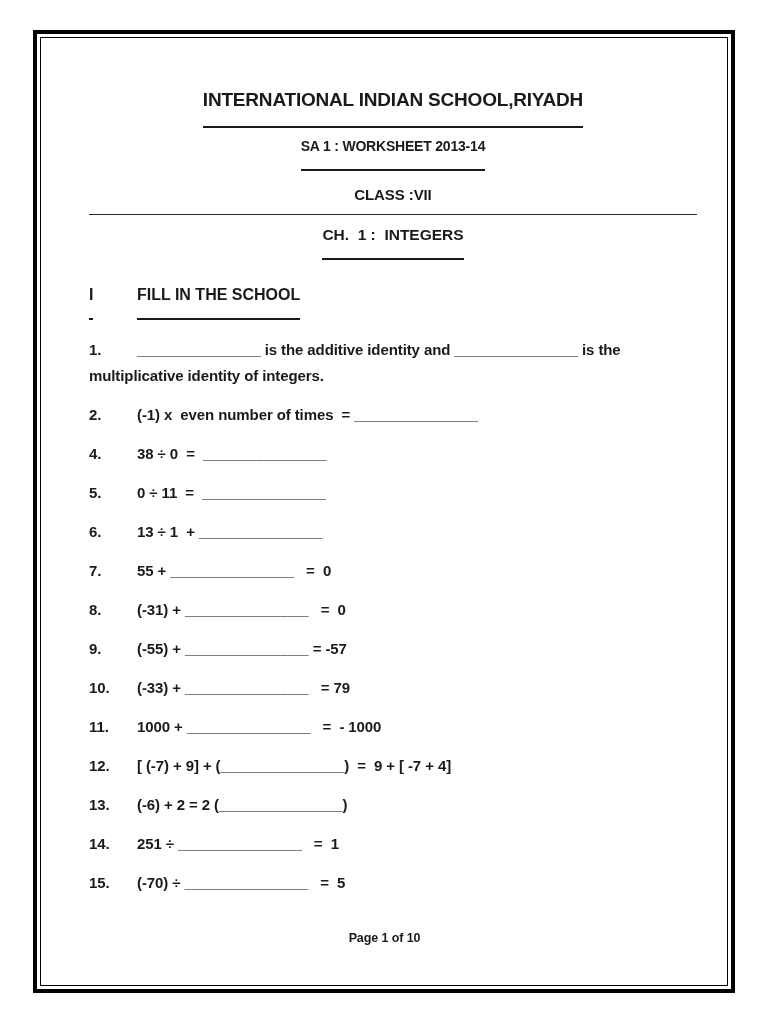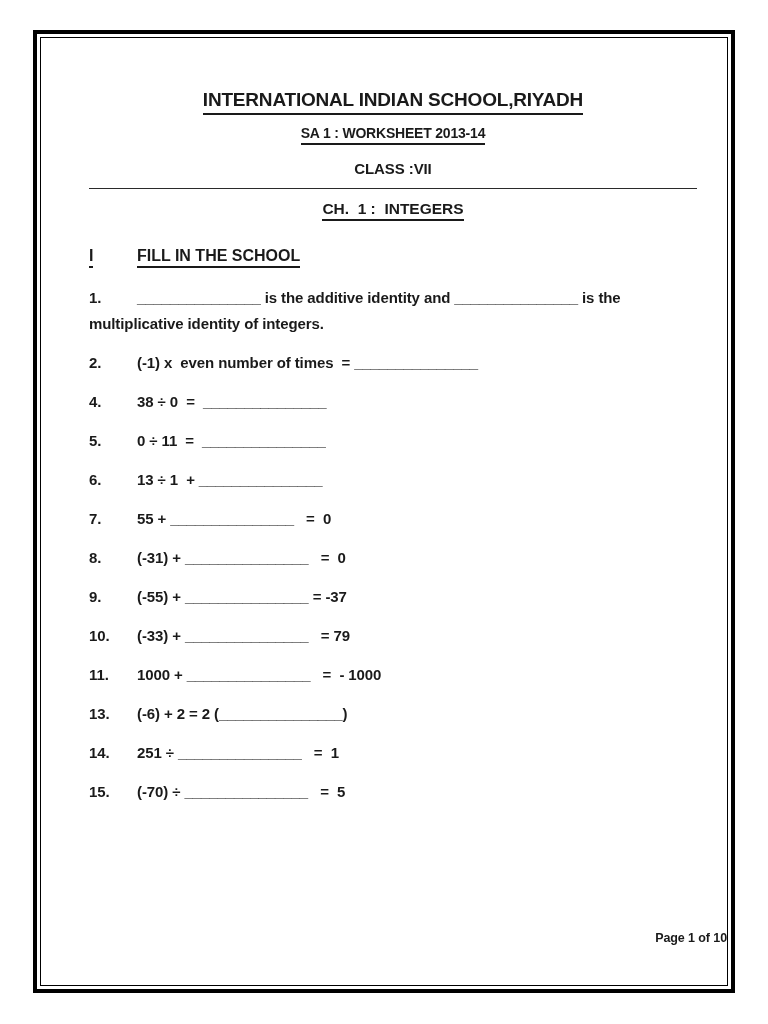--- a/index.html
+++ b/index.html
@@ -19,41 +19,41 @@
   .page-inner{
     width:100%;height:100%;
     border:1.5px solid var(--border);
     position:relative;
     overflow:hidden;
   }
   .content{
     padding:50px 30px 0 48px;
   }
   .center{text-align:center;}
-  .u{border-bottom:2.5px solid var(--ink);padding-bottom:1px;display:inline-block;text-align:right;}
+  .u{border-bottom:2.5px solid var(--ink);padding-bottom:14px;display:inline-block;text-align:right;}
   .title1{font-size:19px;font-weight:700;letter-spacing:-0.2px;line-height:1.25;}
   .title2{font-size:14px;font-weight:700;letter-spacing:-0.2px;margin-top:10px;line-height:1.25;}
   .subline{font-size:15px;font-weight:700;margin-top:15px;letter-spacing:-0.1px;white-space:pre-wrap;}
   hr.rule{border:none;border-top:1.5px solid #2a2a2a;margin:11px 0 0 0;}
   .chapter{font-size:15.5px;font-weight:700;margin-top:11px;}
   .chapter .u{border-bottom-width:2px;white-space:pre-wrap;}
   .section{margin-top:26px;font-size:16px;font-weight:700;}
   .section .snum{display:inline-block;width:48px;}
   .section .snum .u,.section .stitle.u{border-bottom-width:2.5px;}
   .questions{margin-top:17px;}
   .q{
     font-size:15px;font-weight:700;letter-spacing:-0.1px;
     line-height:26px;margin-top:13px;
   }
   .q:first-child{margin-top:0;}
   .qnum{display:inline-block;width:48px;vertical-align:top;}
   .qtext{white-space:pre-wrap;}
   .footer{
     position:absolute;left:1px;right:0;bottom:40px;
-    text-align:right;font-size:12.5px;font-weight:700;letter-spacing:-0.1px;
+    text-align:center;font-size:12.5px;font-weight:700;letter-spacing:-0.1px;
   }
 </style>
 </head>
 <body>
 
 <div class="page-frame">
   <div class="page-inner">
 
     <div class="content">
 
@@ -79,23 +79,24 @@
       </div>
 
       <div class="questions">
           <div class="q"><span class="qnum">1.</span><span class="qtext">_______________ is the additive identity and _______________ is the multiplicative identity of integers.</span></div>
           <div class="q"><span class="qnum">2.</span><span class="qtext">(-1) x  even number of times  = _______________</span></div>
           <div class="q"><span class="qnum">4.</span><span class="qtext">38 ÷ 0  =  _______________</span></div>
           <div class="q"><span class="qnum">5.</span><span class="qtext">0 ÷ 11  =  _______________</span></div>
           <div class="q"><span class="qnum">6.</span><span class="qtext">13 ÷ 1  + _______________</span></div>
           <div class="q"><span class="qnum">7.</span><span class="qtext">55 + _______________   =  0</span></div>
           <div class="q"><span class="qnum">8.</span><span class="qtext">(-31) + _______________   =  0</span></div>
-          <div class="q"><span class="qnum">9.</span><span class="qtext">(-55) + _______________ = -37</span></div>
+          <div class="q"><span class="qnum">9.</span><span class="qtext">(-55) + _______________ = -57</span></div>
           <div class="q"><span class="qnum">10.</span><span class="qtext">(-33) + _______________   = 79</span></div>
           <div class="q"><span class="qnum">11.</span><span class="qtext">1000 + _______________   =  - 1000</span></div>
+          <div class="q"><span class="qnum">12.</span><span class="qtext">[ (-7) + 9] + (_______________)  =  9 + [ -7 + 4]</span></div>
           <div class="q"><span class="qnum">13.</span><span class="qtext">(-6) + 2 = 2 (_______________)</span></div>
           <div class="q"><span class="qnum">14.</span><span class="qtext">251 ÷ _______________   =  1</span></div>
           <div class="q"><span class="qnum">15.</span><span class="qtext">(-70) ÷ _______________   =  5</span></div>
         </div>
 
     </div>
 
     <div class="footer">Page 1 of 10</div>
 
   </div>

